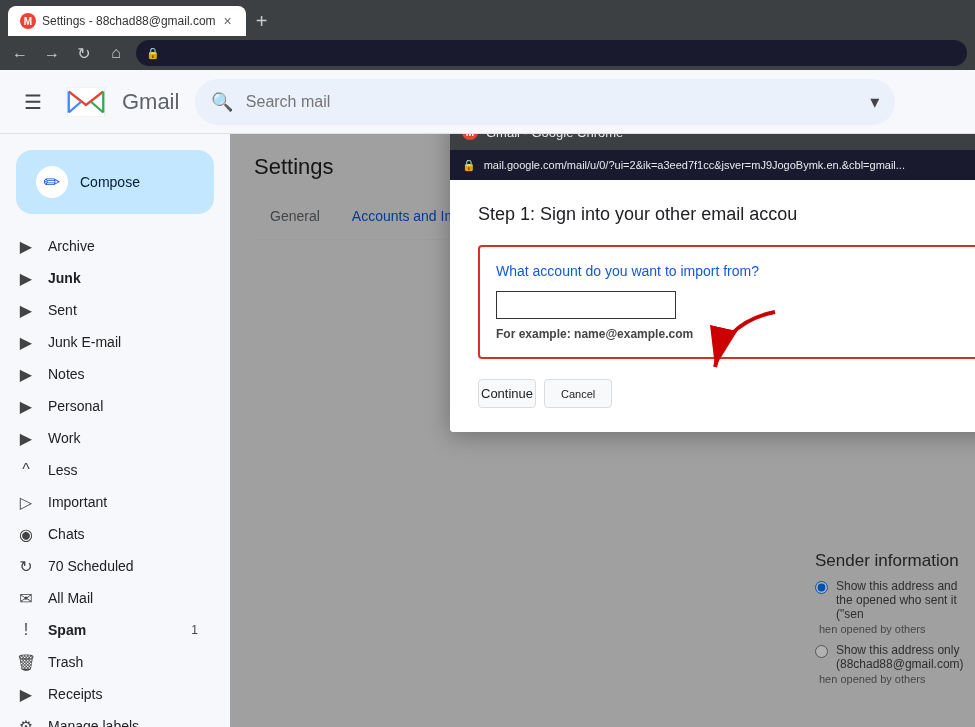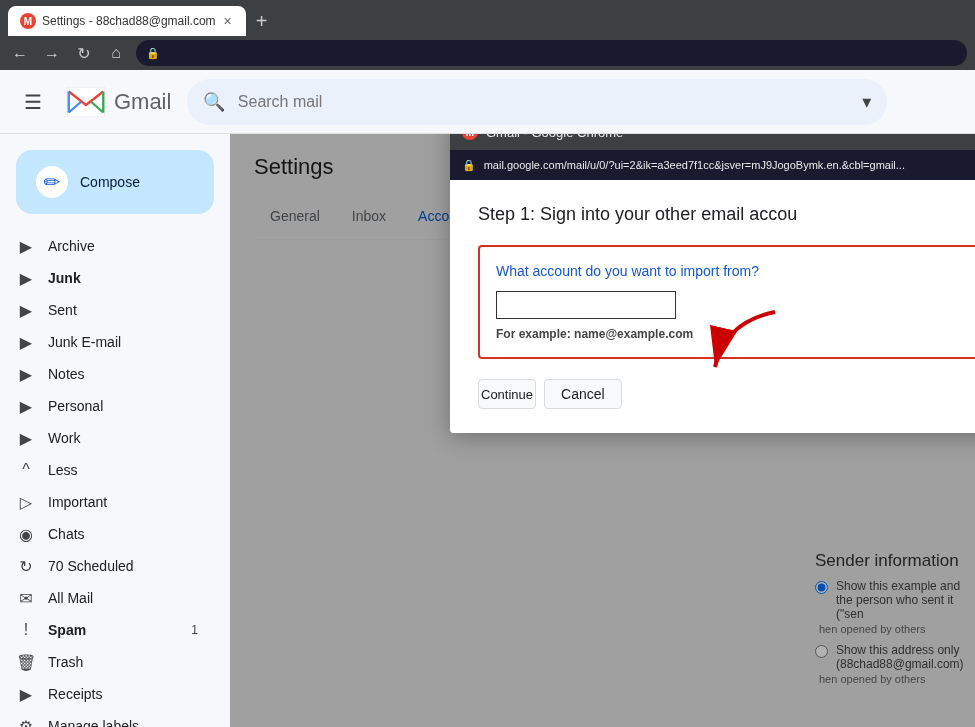--- a/index.html
+++ b/index.html
@@ -97,21 +97,21 @@
       border-bottom: 1px solid #e0e0e0;
     }
     .menu-btn {
       color: #444;
       font-size: 20px;
       cursor: pointer;
       padding: 8px;
       border-radius: 50%;
     }
     .gmail-logo {
-      display: flex; align-items: center; gap: 8px;
+      display: flex; align-items: center; gap: 16px;
       font-size: 22px;
       color: #5f6368;
       font-weight: 300;
     }
     .search-bar {
       flex: 1;
       background: #eaf1fb;
       border-radius: 24px;
       height: 46px;
       display: flex;
@@ -313,21 +313,21 @@
       color: #202124;
       font-size: 13px;
       padding: 6px 2px;
       border-radius: 4px;
       cursor: pointer;
     }
     .btn-cancel {
       background: #f8f9fa;
       border: 1px solid #dadce0;
       color: #202124;
-      font-size: 14px;
+      font-size: 11px;
       padding: 6px 16px;
       border-radius: 4px;
       cursor: pointer;
     }
 
     
     .red-arrow {
       position: absolute;
       top: 168px;
       left: 465px;
@@ -456,41 +456,40 @@
         <span class="sidebar-item-icon">⚙</span>
         <span class="sidebar-item-label">Manage labels</span>
       </div>
     </div>
 
     <div class="main-content">
       <div class="settings-area">
         <h1 class="settings-title">Settings</h1>
         <div class="settings-tabs">
           <span class="settings-tab settings-tab-inactive">General</span>
-          <span class="settings-tab settings-tab-inactive">Inbox</span>
           <span class="settings-tab">Accounts and Import</span>
           <span class="settings-tab settings-tab-inactive">Filters and Blocked Addresses</span>
           <span class="settings-tab settings-tab-inactive">Forwarding and POP</span>
         </div>
       </div>
 
       <div style="position:absolute; right: 0; top: 0; width: 160px; padding: 120px 12px 0 0; font-size:13px; color:#333;">
         <div style="font-size:13px; font-weight:500; color:#202124; margin-bottom:8px;">Forwarding and POP</div>
         <div style="font-size:12px; color:#444; margin-bottom:6px;">
           <span>mple.com email, more s</span>
         </div>
         <div style="font-size:12px; color:#444; margin-bottom:16px;">
           <span>DL, or other webmail or P</span>
         </div>
         <div style="margin-top: 240px;">
           <div style="font-size:17px; font-weight:500; margin-bottom:8px;">Sender information</div>
           <div class="radio-row">
             <input type="radio" name="sender" checked="" style="margin-top: 2px;">
             <span style="font-size:12px; color:#444;">
-              <span>Show this example and the person who sent it ("sen</span>
+              <span>Show this address and the opened who sent it ("sen</span>
             </span>
           </div>
           <div style="font-size:11px; color:#666; margin-left:4px; margin-top:2px;">
             <span>hen opened by others</span>
           </div>
           <div class="radio-row" style="margin-top:8px;">
             <input type="radio" name="sender" style="margin-top: 2px;">
             <span style="font-size:12px; color:#444;">
               <span>Show this address only (88chad88@gmail.com)</span>
             </span>

